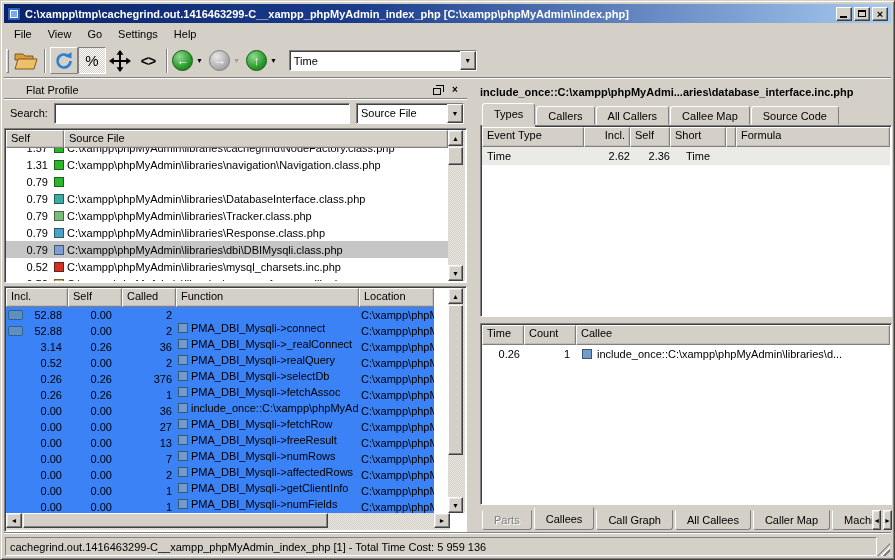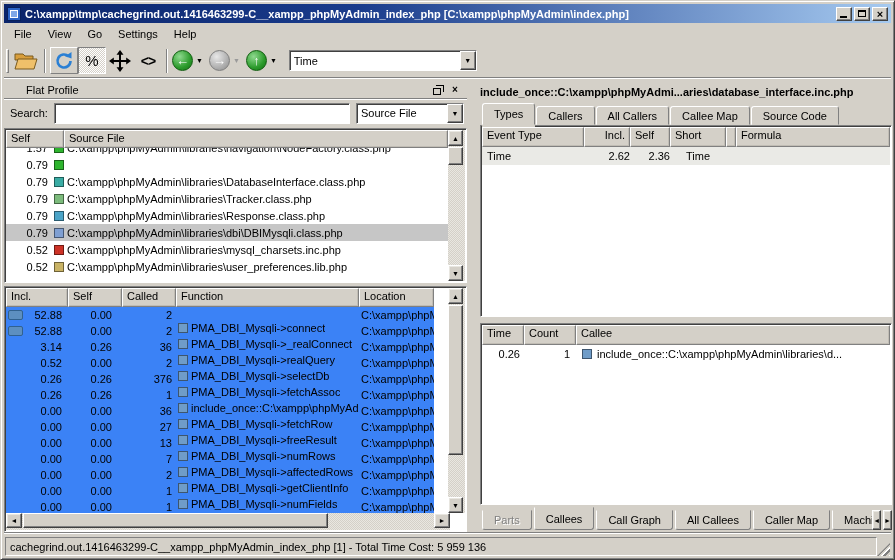--- a/index.html
+++ b/index.html
@@ -252,21 +252,26 @@
   <div class="abs frame file-frame">
     <div class="abs file-head">
       <span class="th" style="width:58px;">Self</span>
       <span class="th" style="flex:1;">Source File</span>
     </div>
     <div class="abs file-body">
       <div class="file-rows">
         <div class="file-row">
           <span class="file-self">1.57</span>
           <span class="cell-icon" style="background-color: rgb(46, 181, 46);"></span>
-          <span>C:\xampp\phpMyAdmin\libraries\navigation\NodeFactory.class.php</span>
+          <span>C:\xampp\phpMyAdmin\libraries\cachegrind\NodeFactory.class.php</span>
+        </div>
+        <div class="file-row">
+          <span class="file-self">1.31</span>
+          <span class="cell-icon" style="background-color: rgb(46, 181, 46);"></span>
+          <span>C:\xampp\phpMyAdmin\libraries\navigation\Navigation.class.php</span>
         </div>
         <div class="file-row">
           <span class="file-self">0.79</span>
           <span class="cell-icon" style="background-color: rgb(46, 181, 46);"></span>
         </div>
         <div class="file-row">
           <span class="file-self">0.79</span>
           <span class="cell-icon" style="background-color: rgb(58, 172, 164);"></span>
           <span>C:\xampp\phpMyAdmin\libraries\DatabaseInterface.class.php</span>
         </div>

